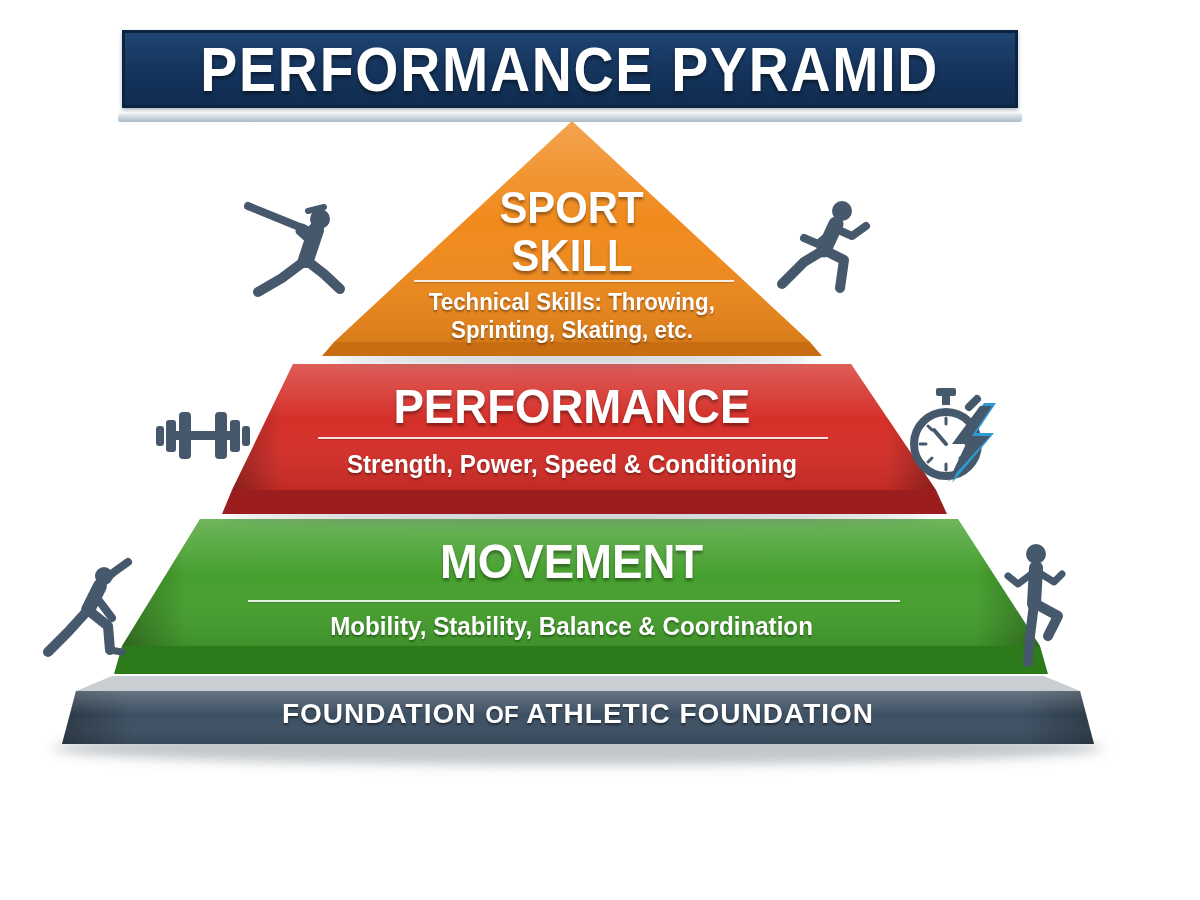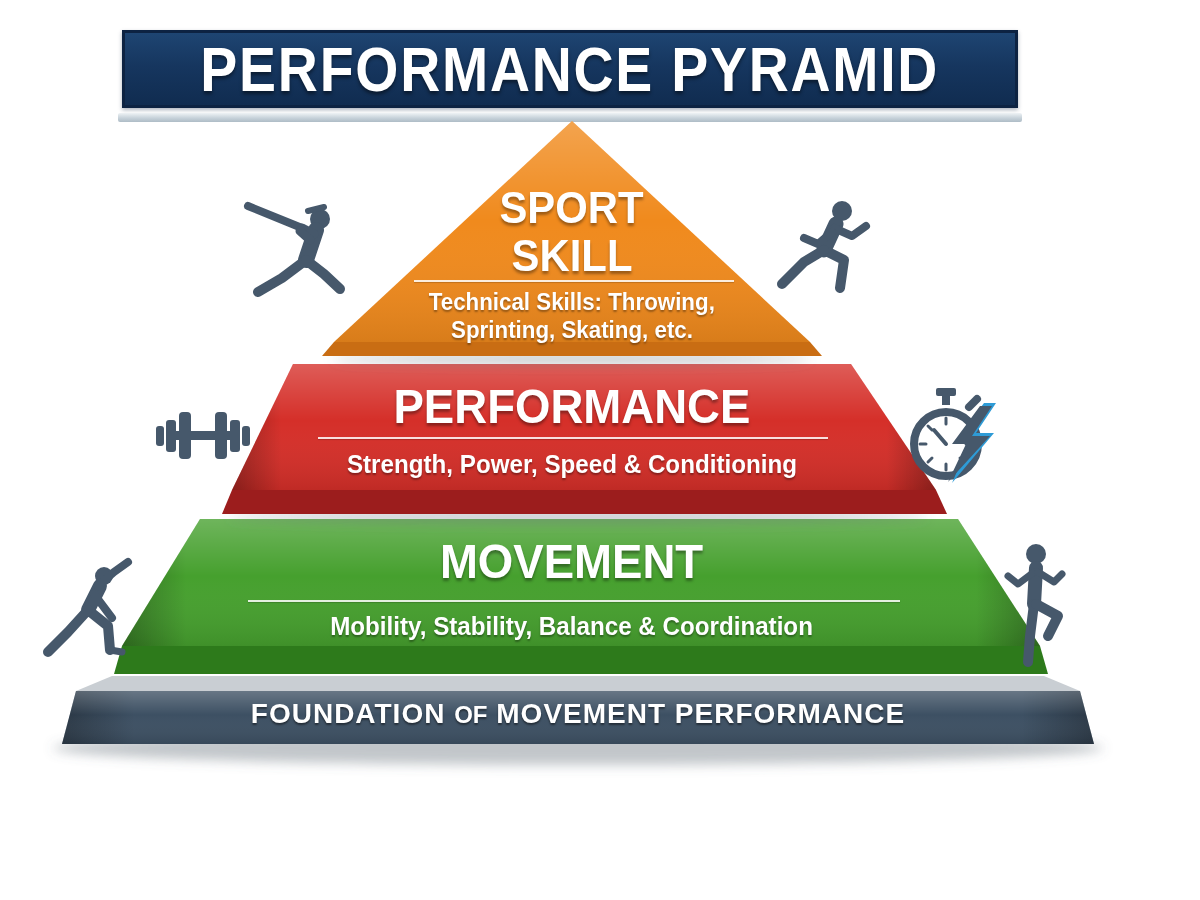--- a/index.html
+++ b/index.html
@@ -130,21 +130,21 @@
     <span class="cond title">MOVEMENT</span>
   </div>
   <div class="divider" style="left:248px;top:600px;width:652px;"></div>
   <div class="lvl-text" id="move-sub">
     <span class="cond subtitle">Mobility, Stability, Balance &amp; Coordination</span>
   </div>
 
   <div class="lvl-text" id="foundation-text">
     <span>FOUNDATION</span>
     <span class="small-of" style="text-transform:uppercase;">of</span>
-    <span>MOVEMENT PERFORMANCE</span>
+    <span>ATHLETIC FOUNDATION</span>
   </div>
 
   <svg class="icon" style="left:240px;top:192px;width:150px;height:125px;" viewBox="0 0 150 125">
     <line class="limb" x1="62" y1="36" x2="8" y2="14" stroke-width="8"></line>
     <circle class="blob" cx="80" cy="27" r="10"></circle>
     <line class="limb" x1="68" y1="19" x2="84" y2="15" stroke-width="6"></line>
     <line class="limb" x1="76" y1="38" x2="66" y2="68" stroke-width="16"></line>
     <polyline class="limb" points="74,42 62,36" stroke-width="9"></polyline>
     <polyline class="limb" points="70,48 60,39" stroke-width="9"></polyline>
     <polyline class="limb" points="66,68 42,86 18,100" stroke-width="10"></polyline>

